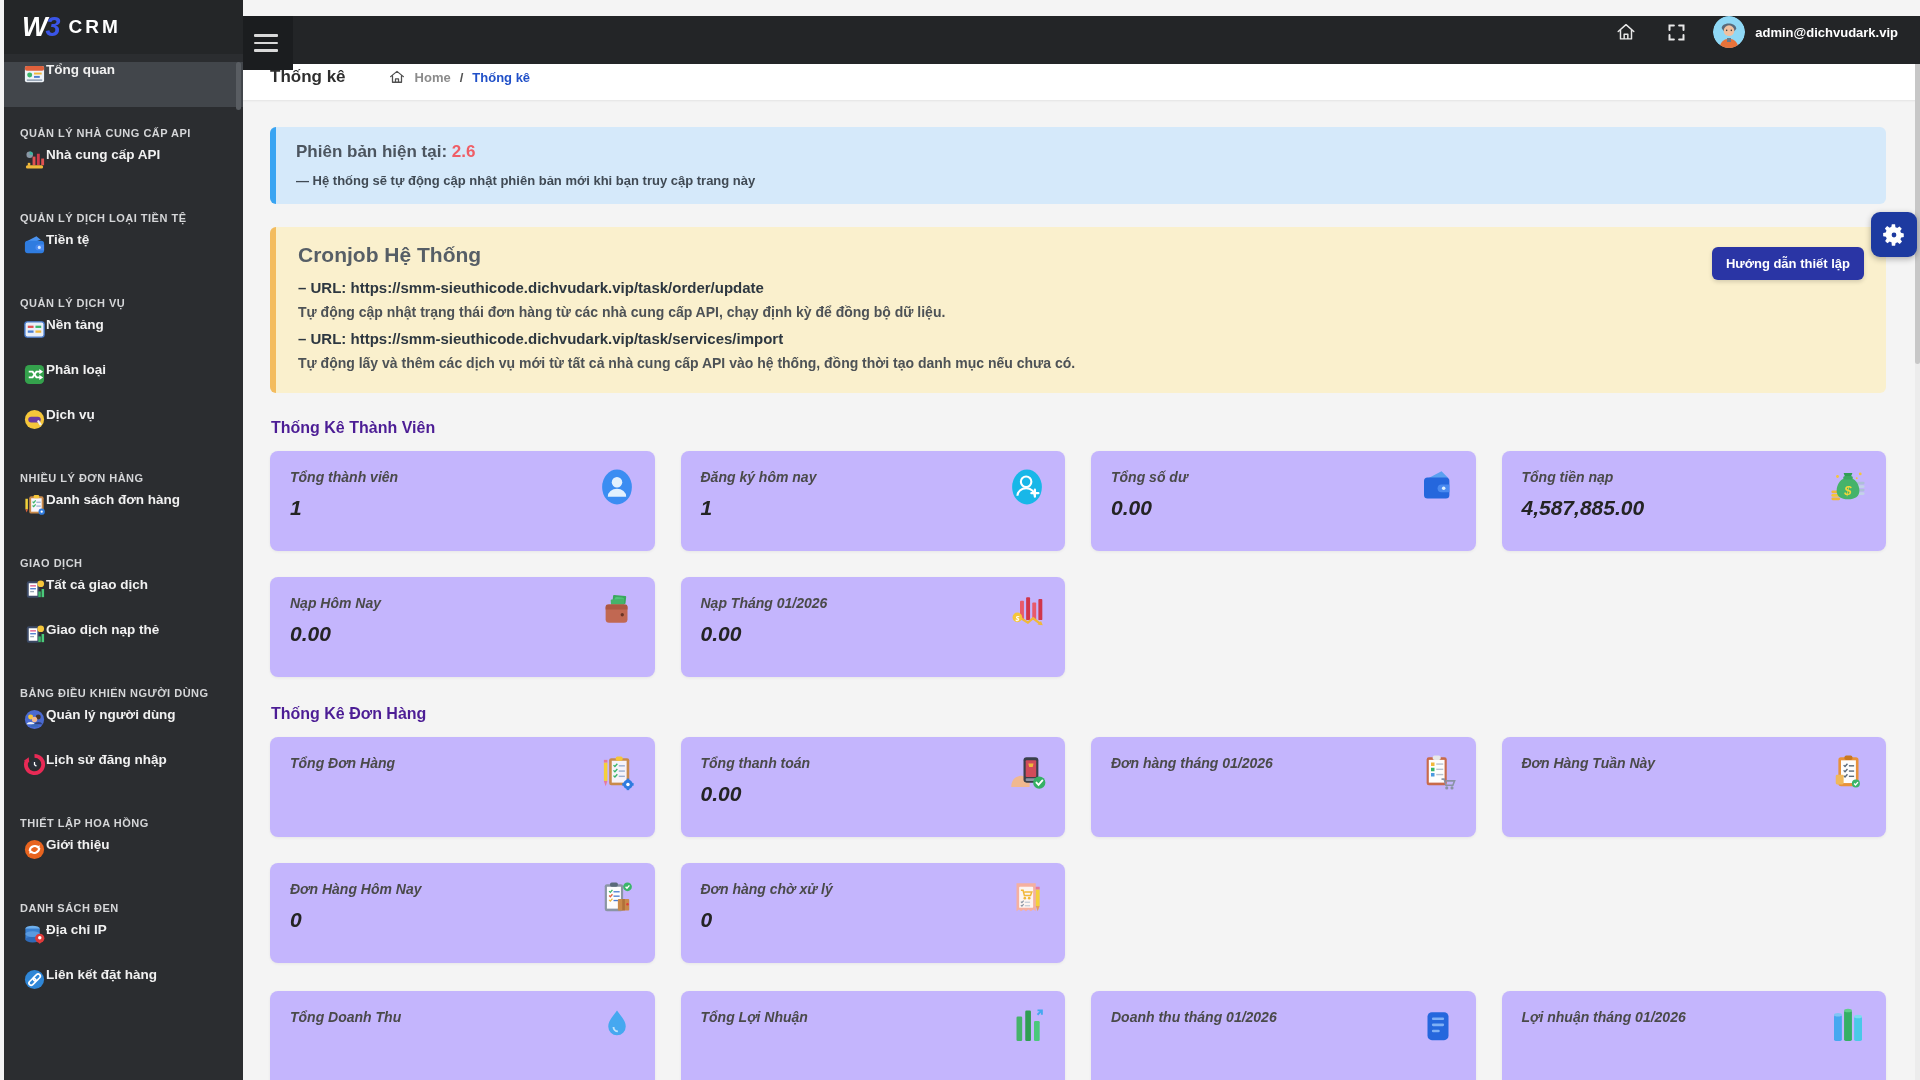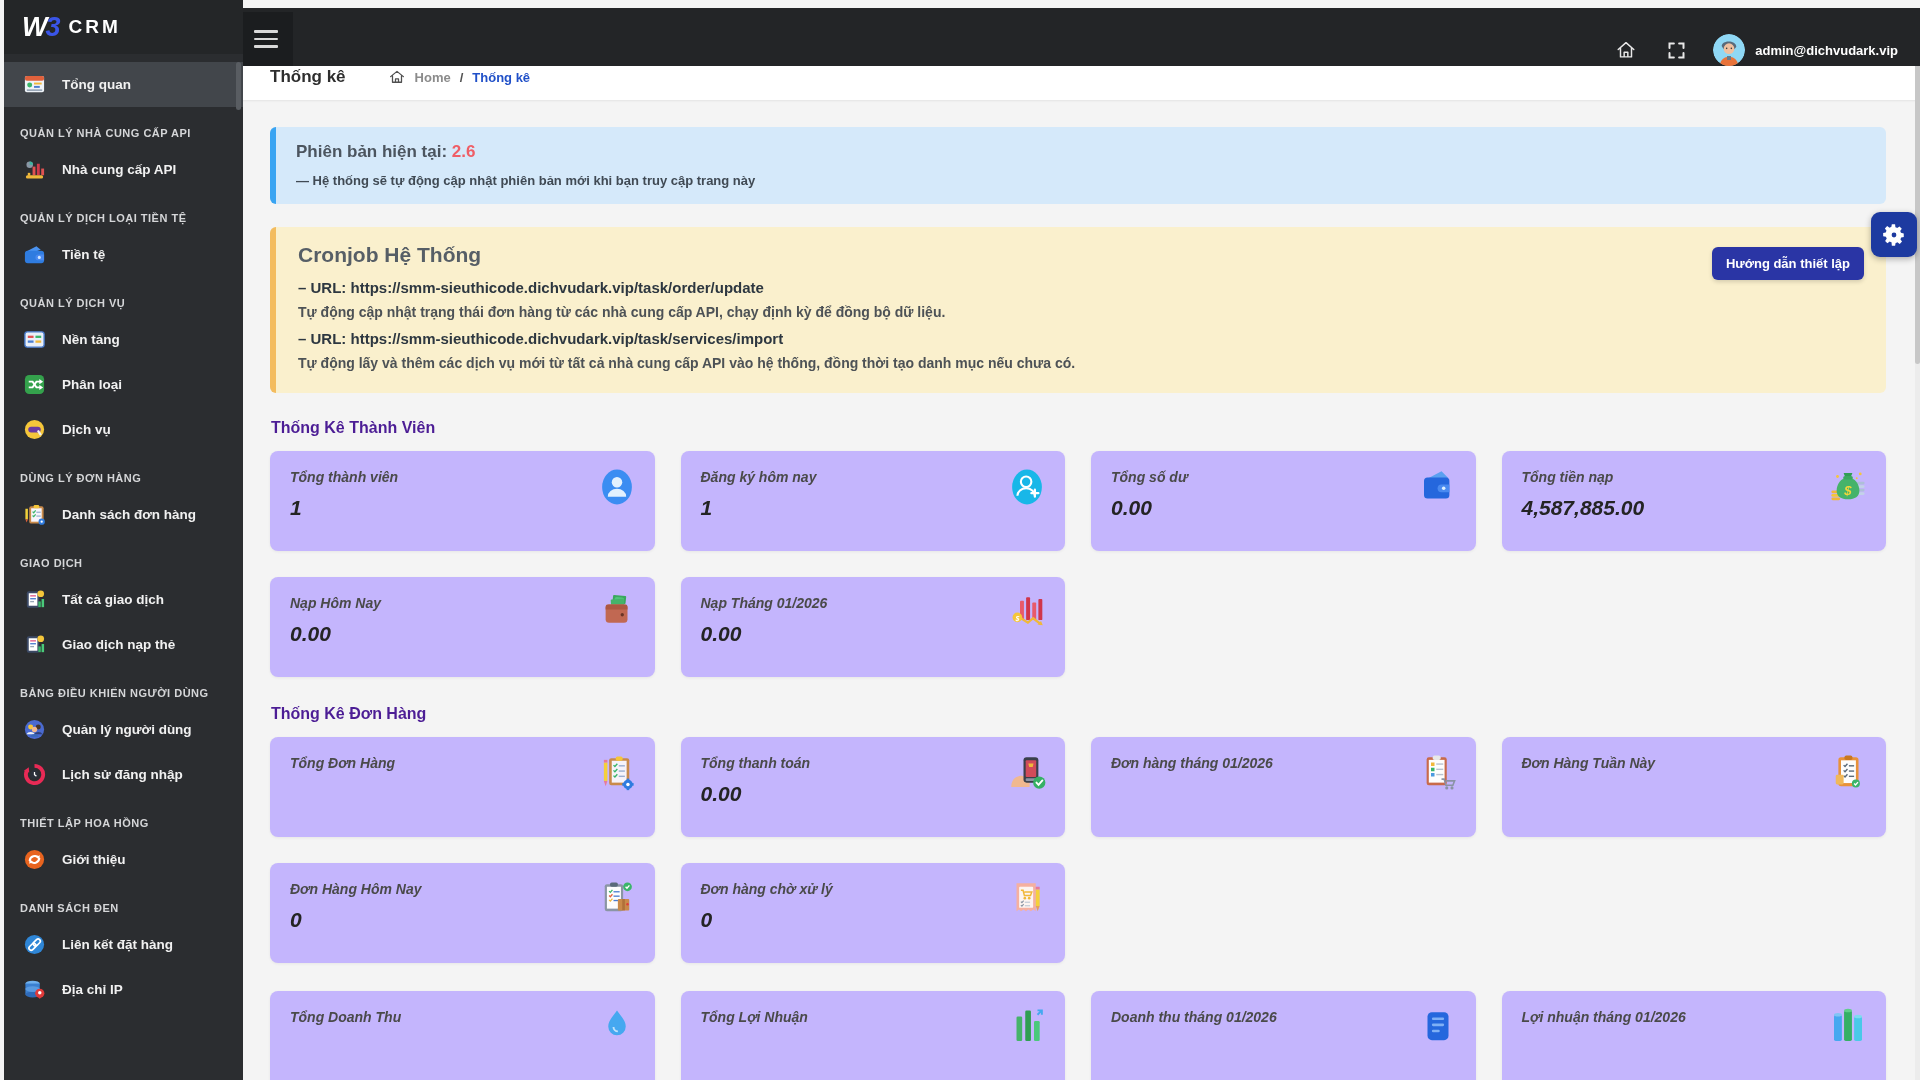--- a/index.html
+++ b/index.html
@@ -8,27 +8,27 @@
 
   
   .sidebar { position:fixed; left:4px; top:0; width:239px; height:1080px; background:#2b2d30; z-index:30; }
   .sidebar-header { height:54px; background:#242628; display:flex; align-items:center; padding-left:18px; gap:10px; }
   .logo-mark { font-size:27px; font-weight:800; font-style:italic; letter-spacing:-2px; }
   .logo-mark .w { color:#fff; } .logo-mark .three { color:#3a55e8; }
   .logo-text { color:#fff; font-size:19px; font-weight:700; letter-spacing:3px; }
   .sb-scroll-thumb { position:absolute; right:2px; top:62px; width:5px; height:48px; background:#595d62; border-radius:3px; }
   .sidebar-nav { padding-top:8px; }
   .sb-header { padding:20px 16px 8px; font-size:11px; font-weight:700; color:#d5d6d8; letter-spacing:.5px; }
-  .sb-item { display:flex; align-items:center; gap:16px; padding:0 18px; height:45px; color:#f1f1f1; font-size:13.5px; font-weight:700; cursor:pointer; }
+  .sb-item { display:flex; gap:0; padding:0 18px; height:45px; color:#f1f1f1; font-size:13.5px; font-weight:700; cursor:pointer; }
   .sb-item.active { background:#42464b; }
   .si { width:24px; height:24px; flex:none; display:flex; align-items:center; justify-content:center; }
   .si svg { width:23px; height:23px; }
 
   
-  .topbar { position:fixed; left:239px; right:0; top:8px; height:58px; background:#232527; display:flex; align-items:flex-end; z-index:25; }
+  .topbar { position:fixed; left:239px; right:0; top:16px; height:48px; background:#232527; display:flex; align-items:flex-start; z-index:25; }
   .hamburger { width:54px; height:54px; background:#1b1d1f; display:flex; flex-direction:column; align-items:center; justify-content:center; gap:5px; cursor:pointer; }
   .hamburger span { display:block; width:24px; height:2.5px; background:#d9d9d9; border-radius:1px; }
   .topbar-right { margin-left:auto; display:flex; align-items:center; gap:24px; padding-right:22px; }
   .tb-icon { width:26px; height:26px; display:flex; align-items:center; justify-content:center; cursor:pointer; }
   .tb-user { display:flex; align-items:center; gap:10px; cursor:pointer; }
   .avatar { width:32px; height:32px; border-radius:50%; overflow:hidden; flex:none; }
   .tb-email { color:#fff; font-size:13px; font-weight:700; }
 
   
   .main { margin-left:239px; padding-top:54px; }
@@ -157,21 +157,21 @@
       <span class="si">
           <svg viewBox="0 0 24 24">
             <circle cx="12" cy="12" r="10" fill="#f5c63a"></circle>
             <rect x="5.5" y="9" width="13" height="6" rx="3" fill="#6a3aa0"></rect>
             <path d="M14.5 13.5 l3.2 5 l2-1.2 l-3.2-4.8 z" fill="#f0f0f0"></path>
           </svg>
         </span>
       <span>Dịch vụ</span>
     </div>
 
-    <div class="sb-header">DÙNG LÝ ĐƠN HÀNG</div>
+    <div class="sb-header">NHIỀU LÝ ĐƠN HÀNG</div>
 
     <div class="sb-item">
       <span class="si">
           <svg viewBox="0 0 24 24">
             <rect x="2.5" y="6" width="2.6" height="11" fill="#f0d03a"></rect>
             <path d="M2.5 17 l1.3 3.4 l1.3 -3.4 z" fill="#e0613c"></path>
             <rect x="6.5" y="3.5" width="15" height="18" rx="2" fill="#c98a4a"></rect>
             <rect x="8.5" y="5.5" width="11" height="14" fill="#f7f5fb"></rect>
             <rect x="11" y="2.2" width="6" height="3.4" rx="1.4" fill="#f5c63a"></rect>
             <path d="M10 9 l1.2 1.2 2-2.4" stroke="#3ab56a" stroke-width="1.3" fill="none"></path>
@@ -261,43 +261,43 @@
           </svg>
         </span>
       <span>Giới thiệu</span>
     </div>
 
     <div class="sb-header">DANH SÁCH ĐEN</div>
 
     <div class="sb-item">
       <span class="si">
           <svg viewBox="0 0 24 24">
-            <circle cx="12" cy="12" r="10" fill="#2f86d6"></circle>
-            <g transform="rotate(-45 12 12)">
-              <rect x="4.6" y="9.9" width="8.4" height="4.6" rx="2.3" fill="none" stroke="#fff" stroke-width="1.7"></rect>
-              <rect x="11" y="9.9" width="8.4" height="4.6" rx="2.3" fill="none" stroke="#fff" stroke-width="1.7"></rect>
-            </g>
-          </svg>
-        </span>
-      <span>Liên kết đặt hàng</span>
-    </div>
-
-    <div class="sb-item">
-      <span class="si">
-          <svg viewBox="0 0 24 24">
             <ellipse cx="10" cy="5.8" rx="7.5" ry="3" fill="#6fb0ee"></ellipse>
             <rect x="2.5" y="5.8" width="15" height="11.5" fill="#3a7fd0"></rect>
             <ellipse cx="10" cy="17.3" rx="7.5" ry="3" fill="#2f6ab8"></ellipse>
             <ellipse cx="10" cy="11.5" rx="7.5" ry="3" fill="#5a9ae0"></ellipse>
             <circle cx="17.5" cy="16" r="4.8" fill="#e03a3a"></circle>
             <circle cx="17.5" cy="15.4" r="1.8" fill="#fff"></circle>
             <path d="M17.5 21.8 l-2.4 -3.4 h4.8 z" fill="#e03a3a"></path>
           </svg>
         </span>
       <span>Địa chỉ IP</span>
+    </div>
+
+    <div class="sb-item">
+      <span class="si">
+          <svg viewBox="0 0 24 24">
+            <circle cx="12" cy="12" r="10" fill="#2f86d6"></circle>
+            <g transform="rotate(-45 12 12)">
+              <rect x="4.6" y="9.9" width="8.4" height="4.6" rx="2.3" fill="none" stroke="#fff" stroke-width="1.7"></rect>
+              <rect x="11" y="9.9" width="8.4" height="4.6" rx="2.3" fill="none" stroke="#fff" stroke-width="1.7"></rect>
+            </g>
+          </svg>
+        </span>
+      <span>Liên kết đặt hàng</span>
     </div>
 
   </nav>
 </aside>
 
 <header class="topbar">
   <div class="hamburger">
       <span></span>
       <span></span>
       <span></span>

